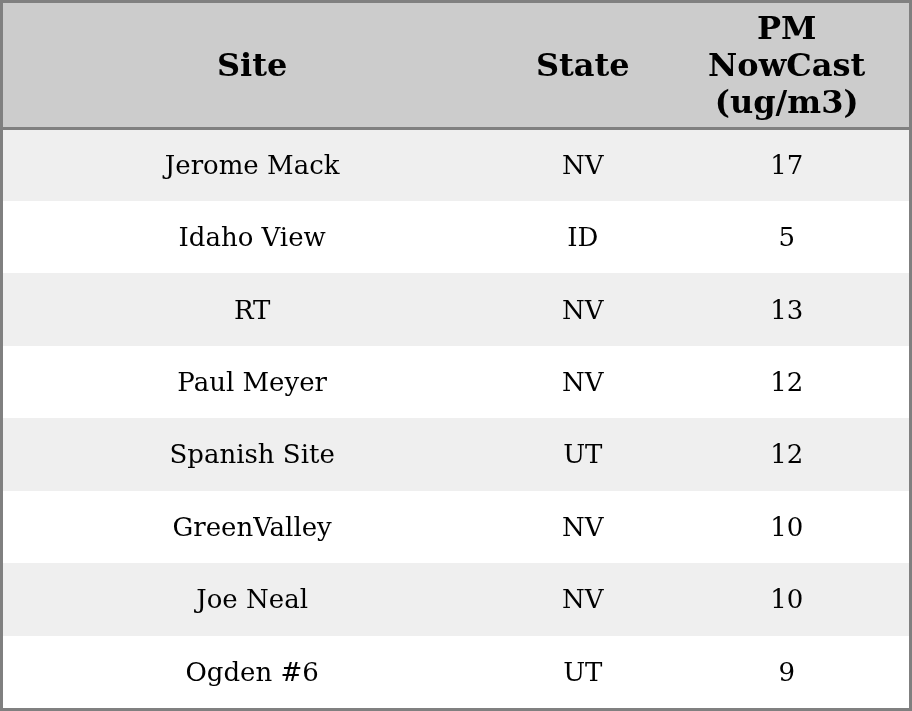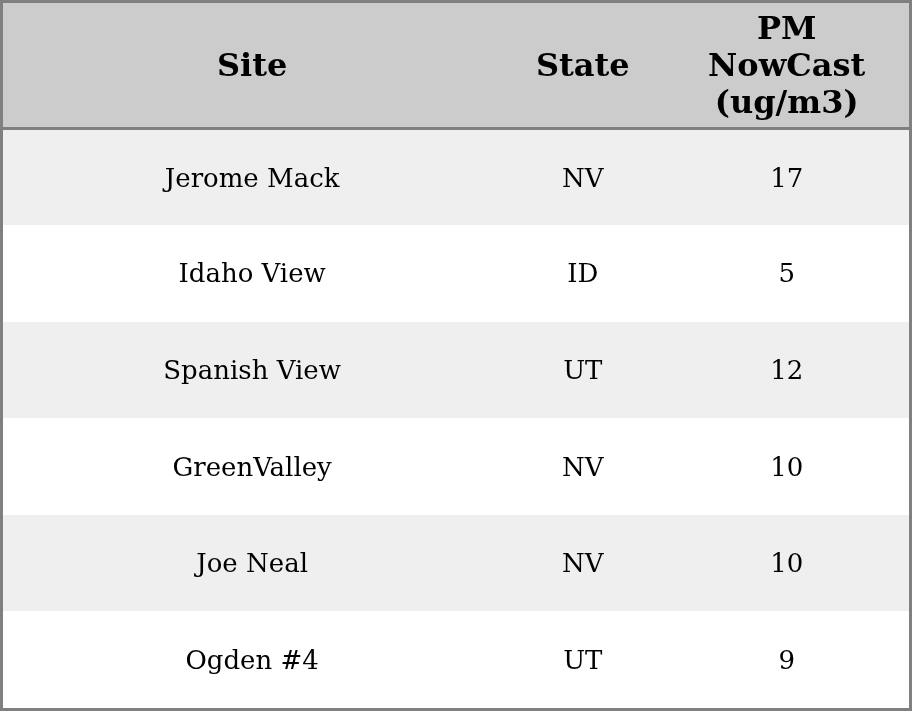--- a/index.html
+++ b/index.html
@@ -74,34 +74,44 @@
         <td>Jerome Mack</td>
         <td>NV</td>
         <td>17</td>
       </tr>
       <tr>
         <td>Idaho View</td>
         <td>ID</td>
         <td>5</td>
       </tr>
       <tr>
-        <td>Spanish View</td>
+        <td>RT</td>
+        <td>NV</td>
+        <td>13</td>
+      </tr>
+      <tr>
+        <td>Paul Meyer</td>
+        <td>NV</td>
+        <td>12</td>
+      </tr>
+      <tr>
+        <td>Spanish Site</td>
         <td>UT</td>
         <td>12</td>
       </tr>
       <tr>
         <td>GreenValley</td>
         <td>NV</td>
         <td>10</td>
       </tr>
       <tr>
         <td>Joe Neal</td>
         <td>NV</td>
         <td>10</td>
       </tr>
       <tr>
-        <td>Ogden #4</td>
+        <td>Ogden #6</td>
         <td>UT</td>
         <td>9</td>
       </tr>
     </tbody>
   </table>
 </div>
 
 </body></html>

